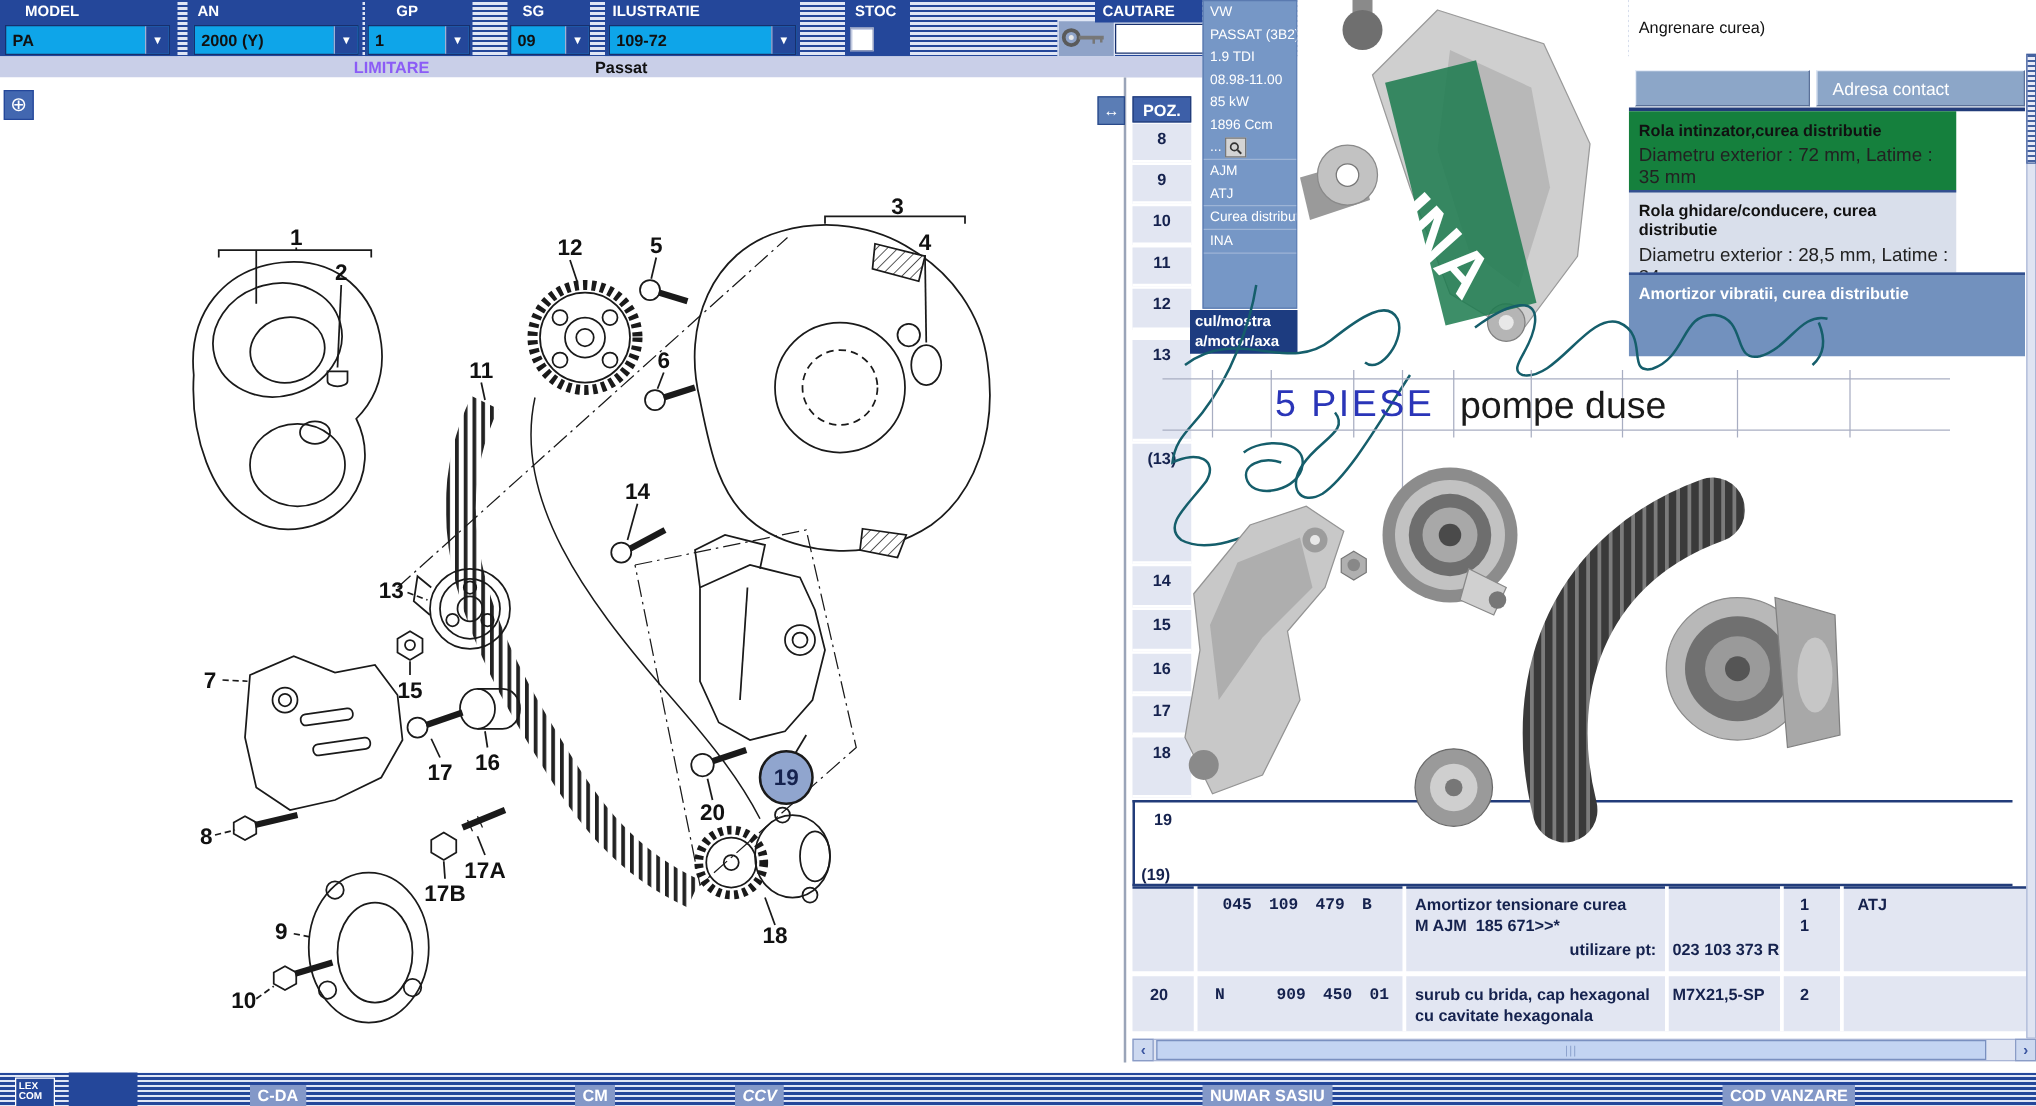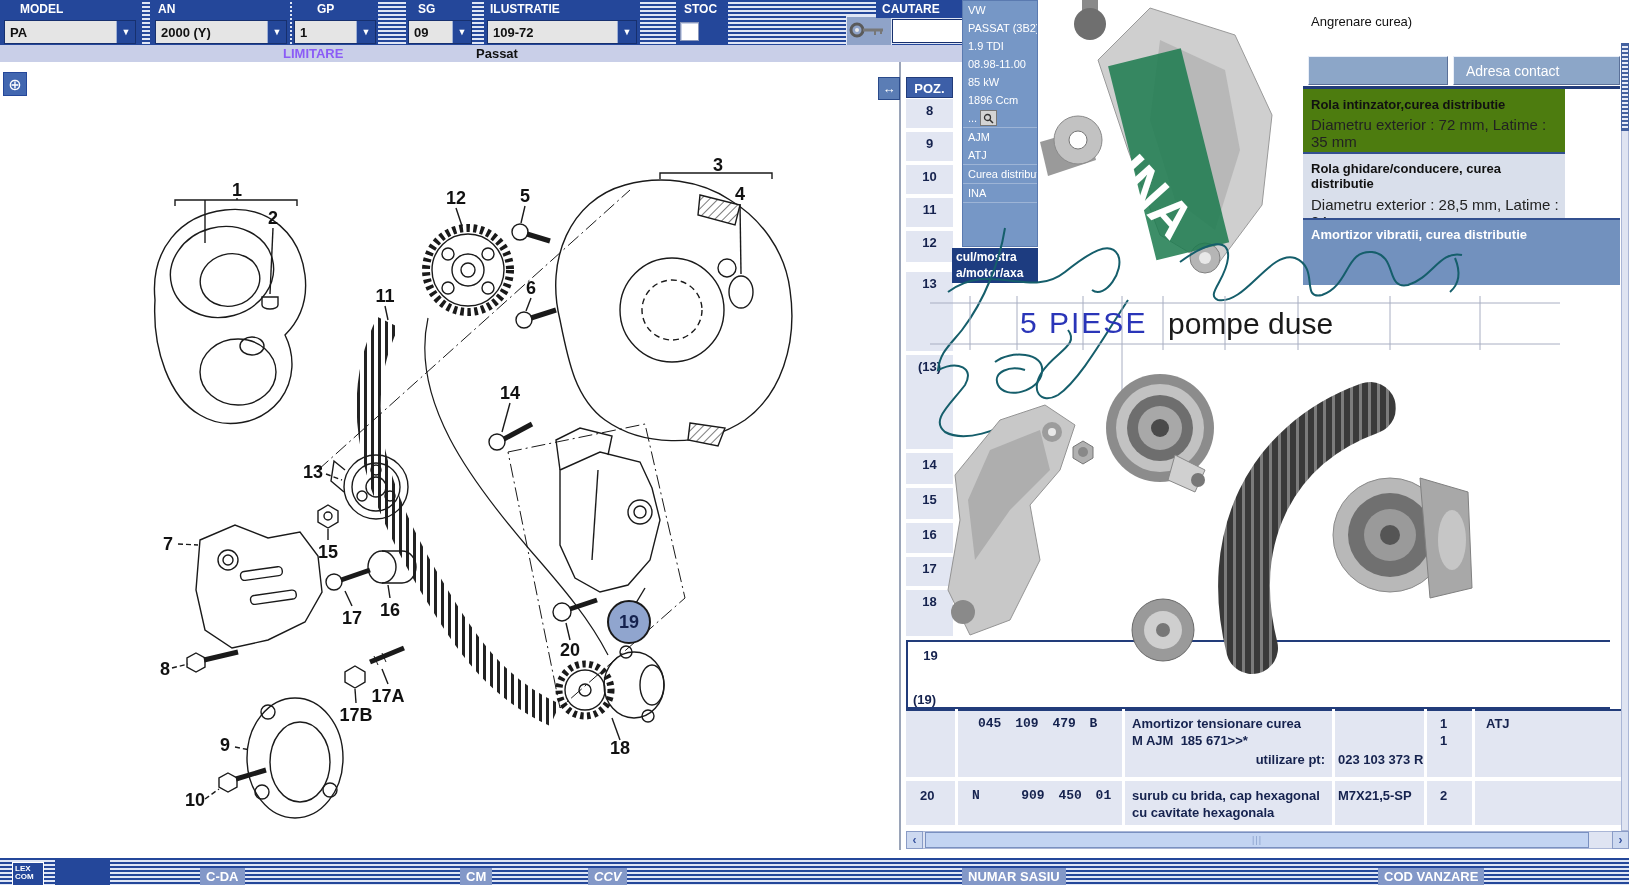--- a/index.html
+++ b/index.html
@@ -3,21 +3,21 @@
 <meta charset="utf-8">
 <style>
   html,body{margin:0;padding:0;background:#fff;}
   #app{position:relative;width:1629px;height:885px;overflow:hidden;
        font-family:"Liberation Sans",sans-serif;background:#fff;}
   .abs{position:absolute;}
   
   .stripes{background:repeating-linear-gradient(180deg,#24479a 0 2px,#dfe6f5 2px 4px);}
   .navy{background:#24479a;}
   .tb-label{color:#fff;font-size:12px;font-weight:bold;line-height:18px;white-space:nowrap;}
-  .select{background:#e5e5e5;border:1px solid #17306e;display:flex;align-items:center;}
+  .select{background:#0ea5e9;border:1px solid #17306e;display:flex;align-items:center;}
   .select .val{flex:1;font-size:13px;font-weight:bold;color:#111;padding-left:5px;white-space:pre;overflow:hidden;}
   .select .arrow{width:18px;height:100%;background:#24479a;border-left:1px solid #9fb0d4;color:#fff;
                  font-size:9px;display:flex;align-items:center;justify-content:center;}
   .checkbox{width:17px;height:17px;background:#fff;border:1px solid #8a97ba;box-shadow:inset 1px 1px 0 #c9d2e8;}
   .row2{background:#c9cfe8;}
   
   .vp{background:#7697c6;color:#fff;font-size:11px;}
   .vp-line{padding:1px 5px;white-space:nowrap;overflow:hidden;line-height:16px;}
   .vp-sep{border-top:1px solid #9db4d6;}
   .darkbox{background:#1d3c80;color:#fff;font-weight:bold;font-size:12px;line-height:16px;
@@ -336,21 +336,21 @@
 
   <div class="abs" style="left:1303px;top:0;width:326px;height:56px;background:#fff;">
     <div style="padding:14px 0 0 8px;font-size:13px;color:#111;">Angrenare curea)</div>
   </div>
   <div class="abs tab" style="left:1308px;top:56px;width:140px;height:29px;box-sizing:border-box;"></div>
   <div class="abs tab" style="left:1453px;top:56px;width:167px;height:29px;box-sizing:border-box;">
     <span>Adresa contact</span>
   </div>
   <div class="abs" style="left:1303px;top:86px;width:317px;height:3px;background:#223c7a;"></div>
 
-  <div class="abs" style="left:1303px;top:89px;width:262px;height:63px;background:#4d7c0f;">
+  <div class="abs" style="left:1303px;top:89px;width:262px;height:63px;background:#15803d;">
     <div class="sec-title" style="padding:8px 0 0 8px;">Rola intinzator,curea distributie</div>
     <div class="sec-detail" style="padding:4px 0 0 8px;">Diametru exterior : 72 mm, Latime : 35 mm</div>
   </div>
   <div class="abs" style="left:1303px;top:152px;width:262px;height:66px;background:#d9dfeb;border-top:2px solid #33508f;box-sizing:border-box;">
     <div class="sec-title" style="padding:7px 0 0 8px;">Rola ghidare/conducere, curea distributie</div>
     <div class="sec-detail" style="padding:5px 0 0 8px;">Diametru exterior : 28,5 mm, Latime : 34 mm</div>
   </div>
   <div class="abs" style="left:1303px;top:218px;width:317px;height:67px;background:#7291be;border-top:2px solid #33508f;box-sizing:border-box;">
     <div class="sec-title" style="padding:7px 0 0 8px;color:#fff;">Amortizor vibratii, curea distributie</div>
   </div>

